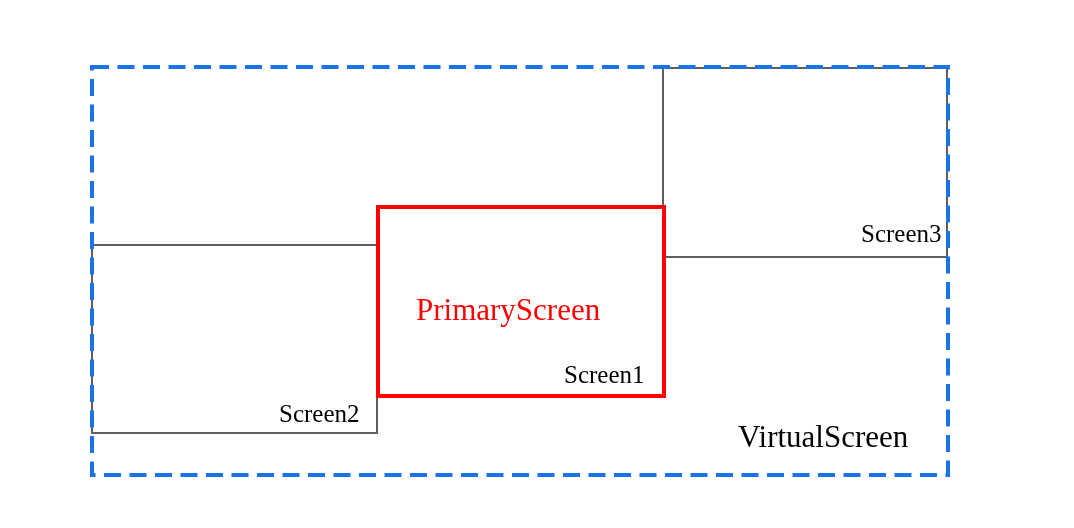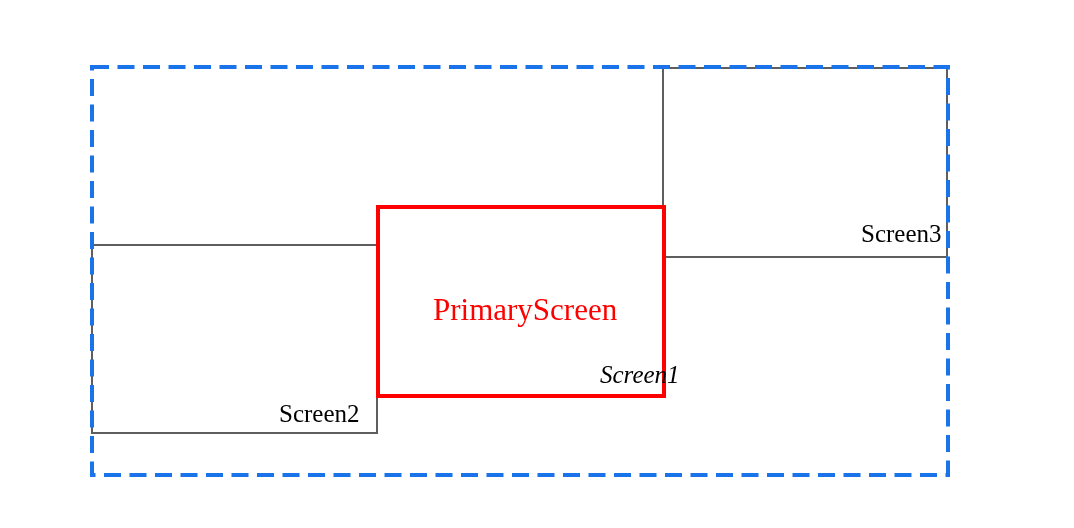--- a/index.html
+++ b/index.html
@@ -44,22 +44,22 @@
   }
   .lbl{
     position:absolute;
     line-height:1;
     white-space:nowrap;
     color:var(--label-text);
     text-align:center;
   }
   .lbl-small{font-size:25px;}
   .lbl-large{font-size:31px;}
-  .primary-lbl{left:433px;top:294px;color:var(--primary-text);}
-  .screen1-lbl{left:600px;top:362px;font-style:italic;}
+  .primary-lbl{left:416px;top:294px;color:var(--primary-text);}
+  .screen1-lbl{left:564px;top:362px;}
   .screen2-lbl{left:279px;top:401px;font-family:Liberation Serif, serif;}
   .screen3-lbl{left:861px;top:221px;}
   .virtual-lbl{left:738px;top:421px;}
 </style>
 </head>
 <body>
 
 <div class="canvas">
 
   <div class="rect screen2"></div>
@@ -72,13 +72,14 @@
   </svg>
 
   <span class="lbl lbl-large primary-lbl">PrimaryScreen</span>
 
   <span class="lbl lbl-small screen1-lbl">Screen1</span>
 
   <span class="lbl lbl-small screen2-lbl">Screen2</span>
 
   <span class="lbl lbl-small screen3-lbl">Screen3</span>
 
+  <span class="lbl lbl-large virtual-lbl">VirtualScreen</span>
 </div>
 
 </body></html>

